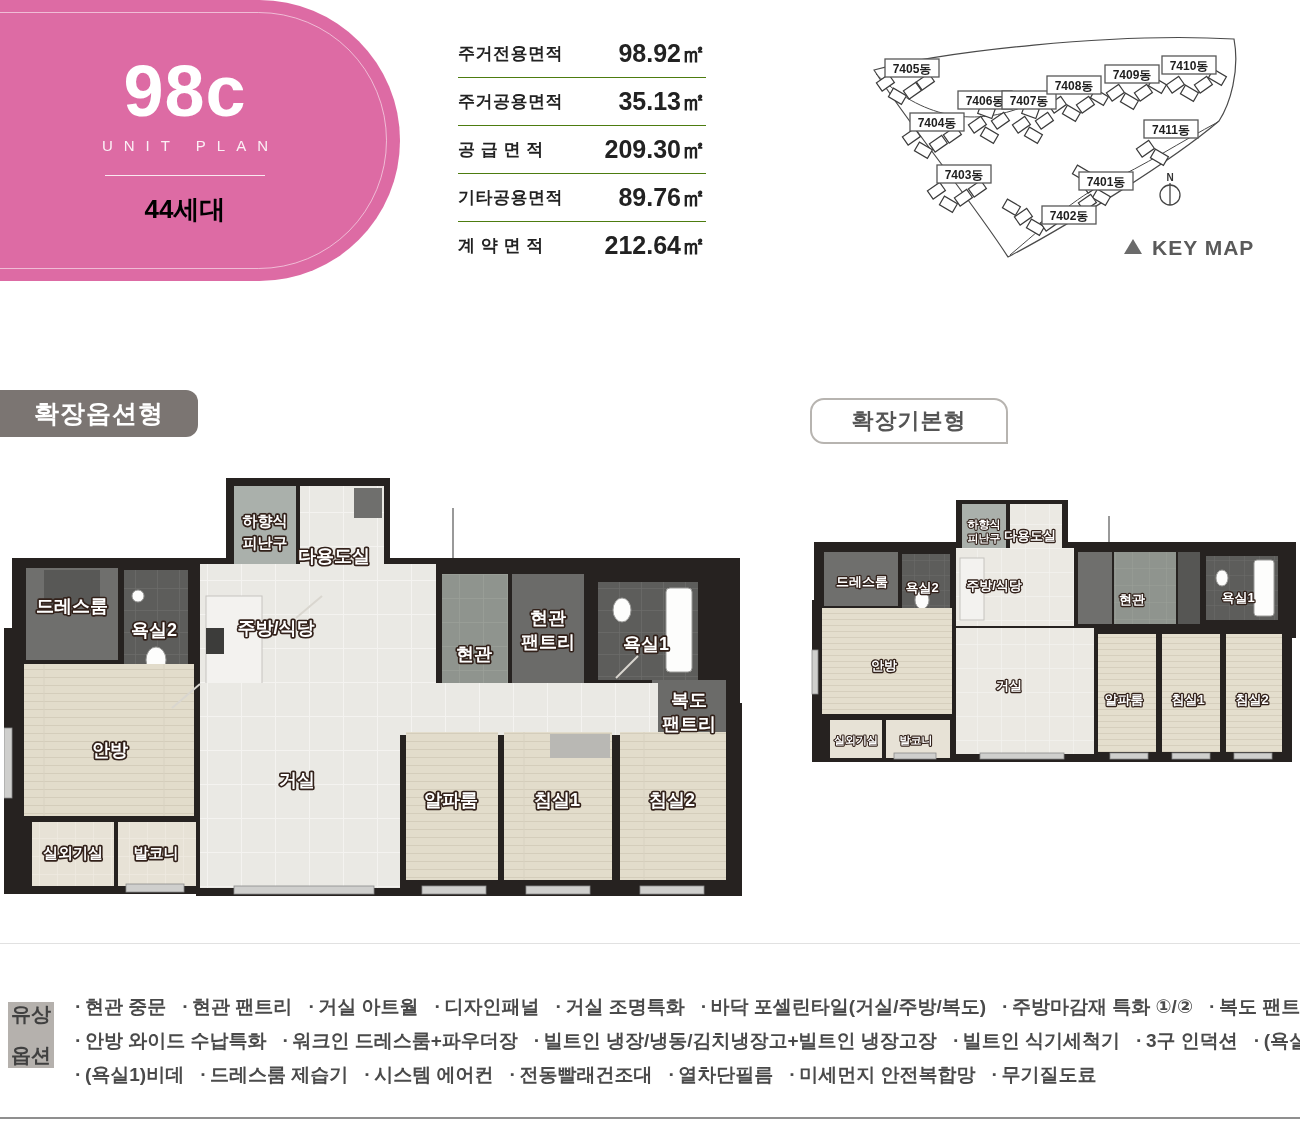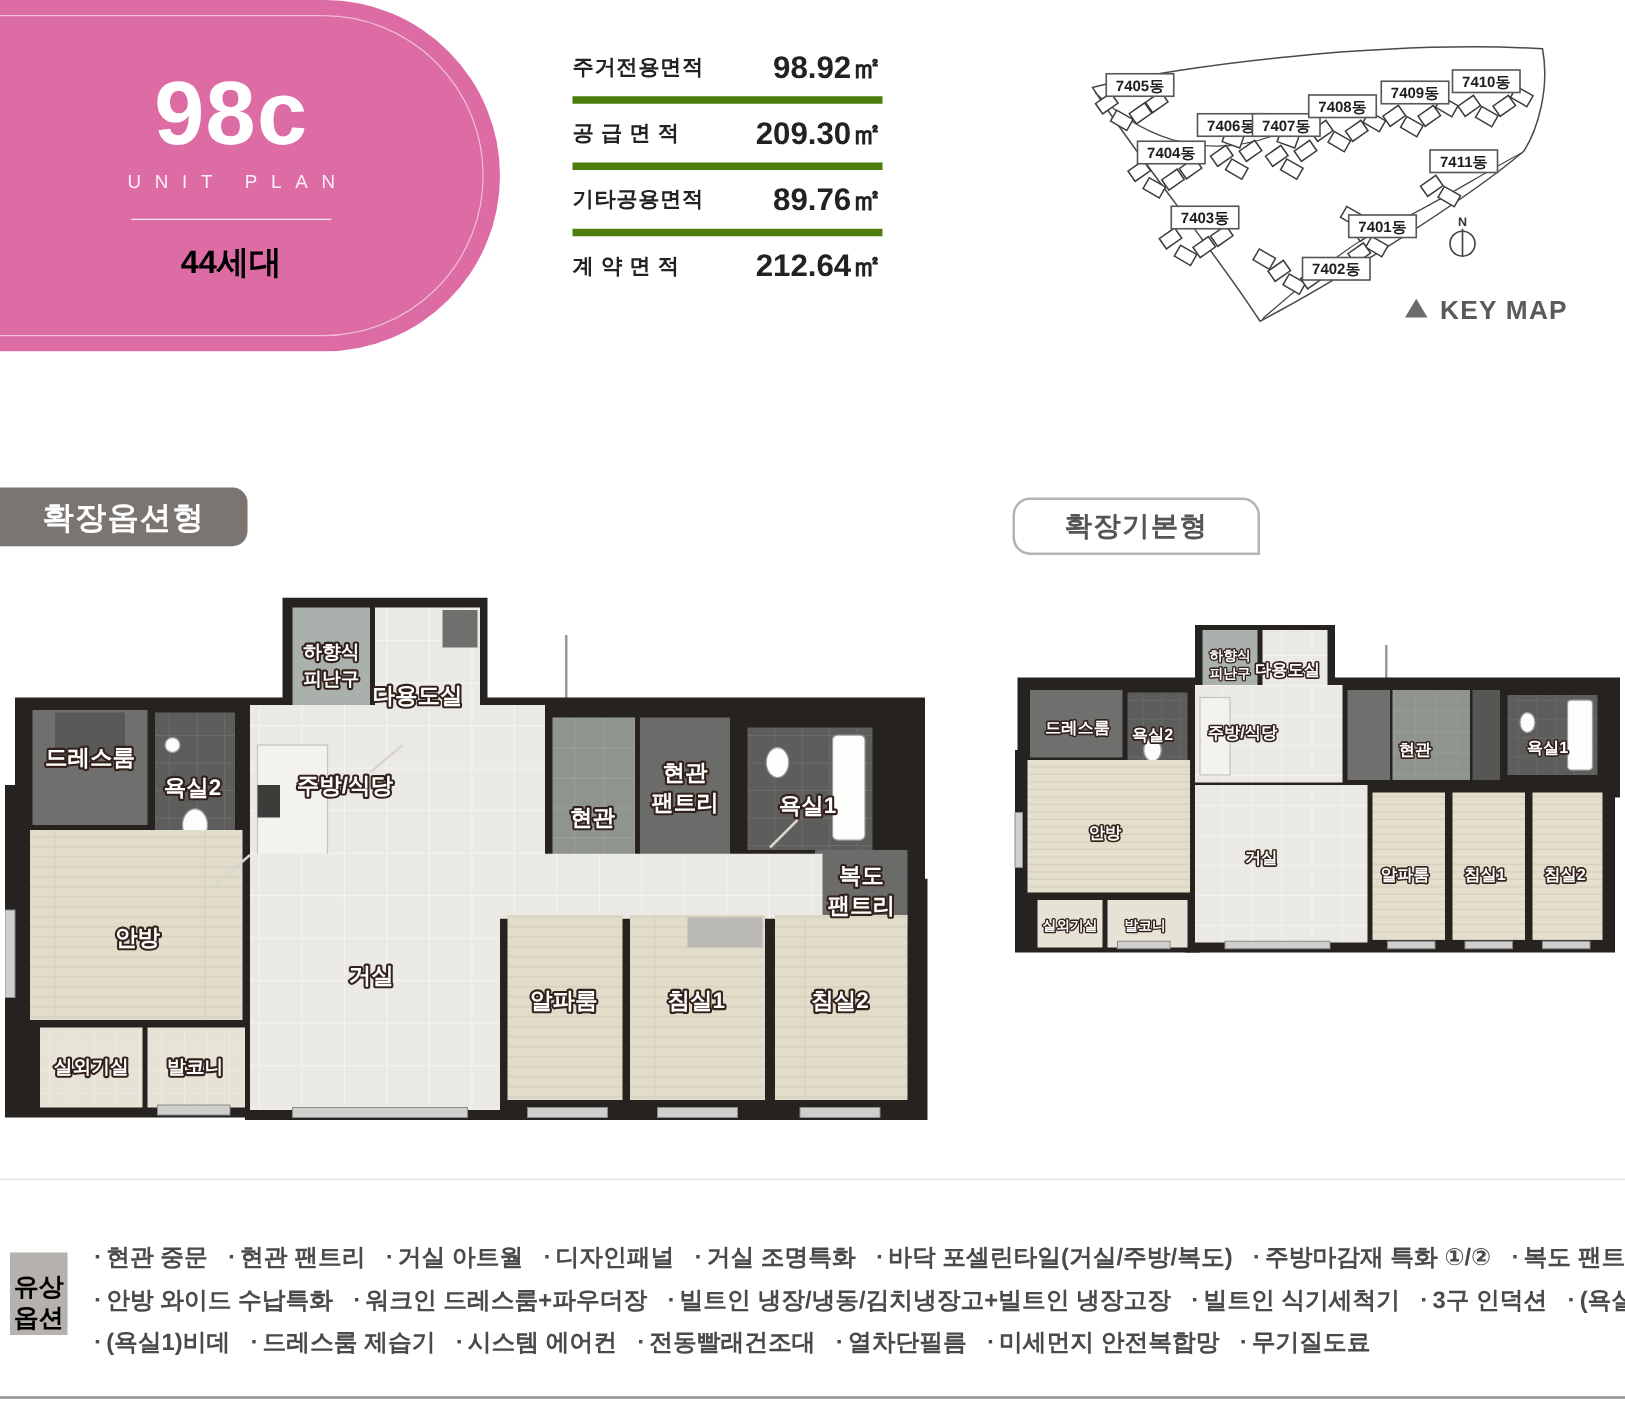--- a/index.html
+++ b/index.html
@@ -14,21 +14,21 @@
     border:1px solid rgba(255,255,255,.55);border-radius:0 129px 129px 0;pointer-events:none;}
   .unit-code{font-size:72px;font-weight:800;color:#fff;line-height:1;letter-spacing:1px;}
   .unit-sub{font-size:15px;font-weight:400;color:rgba(255,255,255,.9);letter-spacing:11px;
     margin:10px 0 0 11px;}
   .unit-div{width:160px;height:1px;background:rgba(255,255,255,.85);margin:21px 0 16px 0;}
   .unit-hh{font-size:26px;font-weight:700;color:#000000;}
 
   
   .area-table{position:absolute;left:458px;top:30px;width:248px;}
   .area-row{display:flex;justify-content:space-between;align-items:center;height:47px;
-    border-bottom:6px solid #4d7c0f;}
+    border-bottom:1px solid #4d7c0f;}
   .area-row:last-child{border-bottom:none;}
   .area-label{font-size:17px;font-weight:700;color:#222;letter-spacing:.5px;}
   .area-value{font-size:25px;font-weight:700;color:#222;}
 
   
   .keymap{position:absolute;left:852px;top:26px;}
   .km-bound{fill:none;stroke:#4a4a4a;stroke-width:1.2;}
   .km-road{fill:none;stroke:#4a4a4a;stroke-width:1;}
   .km-unit{fill:#ffffff;stroke:#3c3c3c;stroke-width:1.2;}
   .km-lbl-box{fill:#ffffff;stroke:#585858;stroke-width:1.3;}
@@ -56,22 +56,22 @@
   .win{fill:#cfcfcd;stroke:#8a8a8a;stroke-width:.8;}
   .counter{fill:#f3f2ef;stroke:#c6c4bf;stroke-width:1;}
   .fix{fill:#fdfdfc;stroke:#9a9a98;stroke-width:1;}
   .wardrobe{fill:#b9b8b4;}
   .doorln{stroke:#d9d6cf;stroke-width:2;}
 
   
   .opt-topline{position:absolute;left:0;top:943px;width:1300px;height:1px;background:#e1e1e1;}
   .opt-botline{position:absolute;left:0;top:1117px;width:1300px;height:2px;background:#8f8f8f;}
   .opt-title{position:absolute;left:8px;top:1002px;width:46px;height:66px;background:#b5b1ad;
-    color:#000000;font-size:20px;font-weight:700;line-height:1.25;display:flex;flex-direction:column;
-    align-items:center;justify-content:flex-end;}
+    color:#404040;font-size:20px;font-weight:700;line-height:1.25;display:flex;flex-direction:column;
+    align-items:center;justify-content:space-between;}
   .opt-lines{position:absolute;left:76px;top:990px;width:1215px;}
   .opt-line{height:34px;line-height:34px;white-space:nowrap;}
   .opt-item{font-size:19px;font-weight:600;color:#4a4a4a;margin-right:17px;}
   .opt-item .bul{font-size:11px;color:#4a4a4a;margin-right:5px;position:relative;top:-3px;}
 </style>
 </head>
 <body>
 
 <div id="page">
 
@@ -80,20 +80,24 @@
     <div class="unit-code">98c</div>
     <div class="unit-sub">UNIT PLAN</div>
     <div class="unit-div"></div>
     <div class="unit-hh">44세대</div>
   </div>
 
   <div class="area-table">
     <div class="area-row">
       <span class="area-label">주거전용면적</span>
       <span class="area-value">98.92㎡</span>
+    </div>
+    <div class="area-row">
+      <span class="area-label">주거공용면적</span>
+      <span class="area-value">35.13㎡</span>
     </div>
     <div class="area-row">
       <span class="area-label">공 급 면 적</span>
       <span class="area-value">209.30㎡</span>
     </div>
     <div class="area-row">
       <span class="area-label">기타공용면적</span>
       <span class="area-value">89.76㎡</span>
     </div>
     <div class="area-row">

